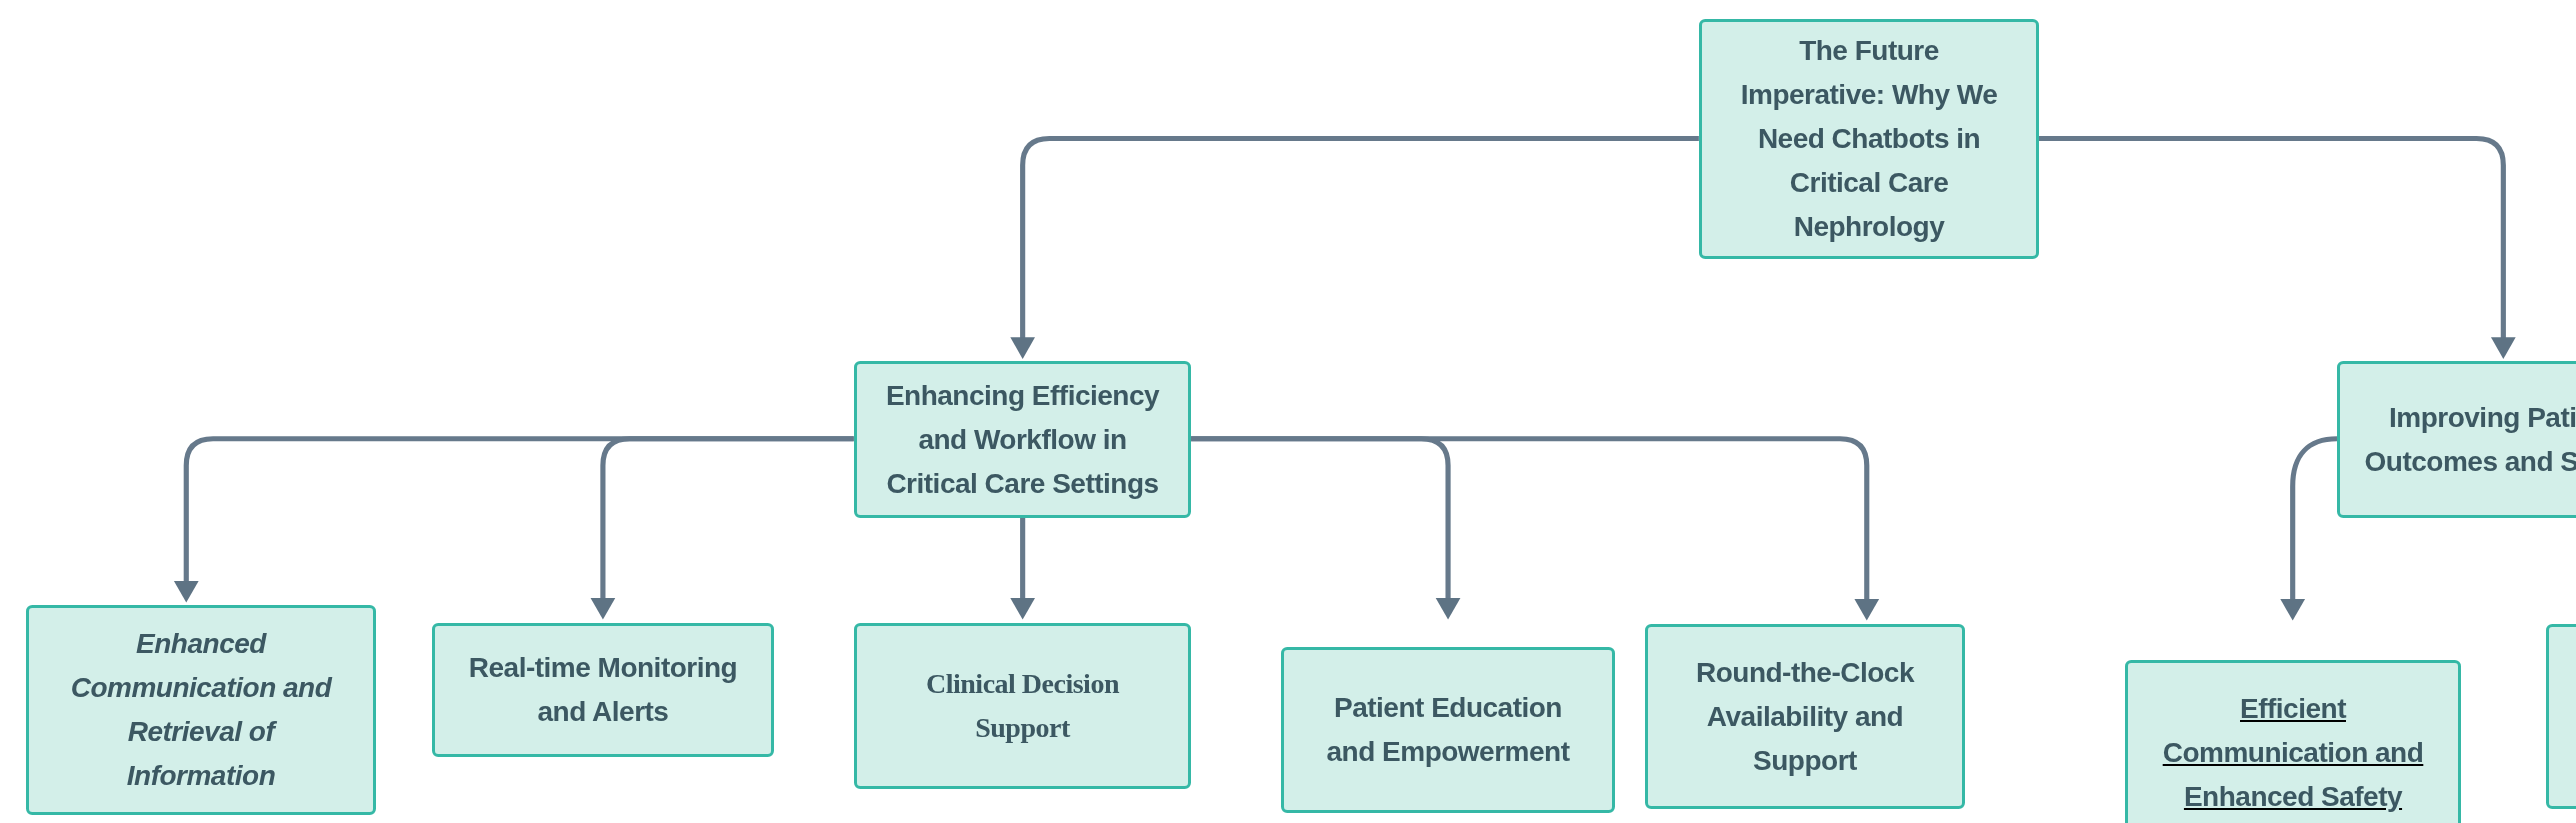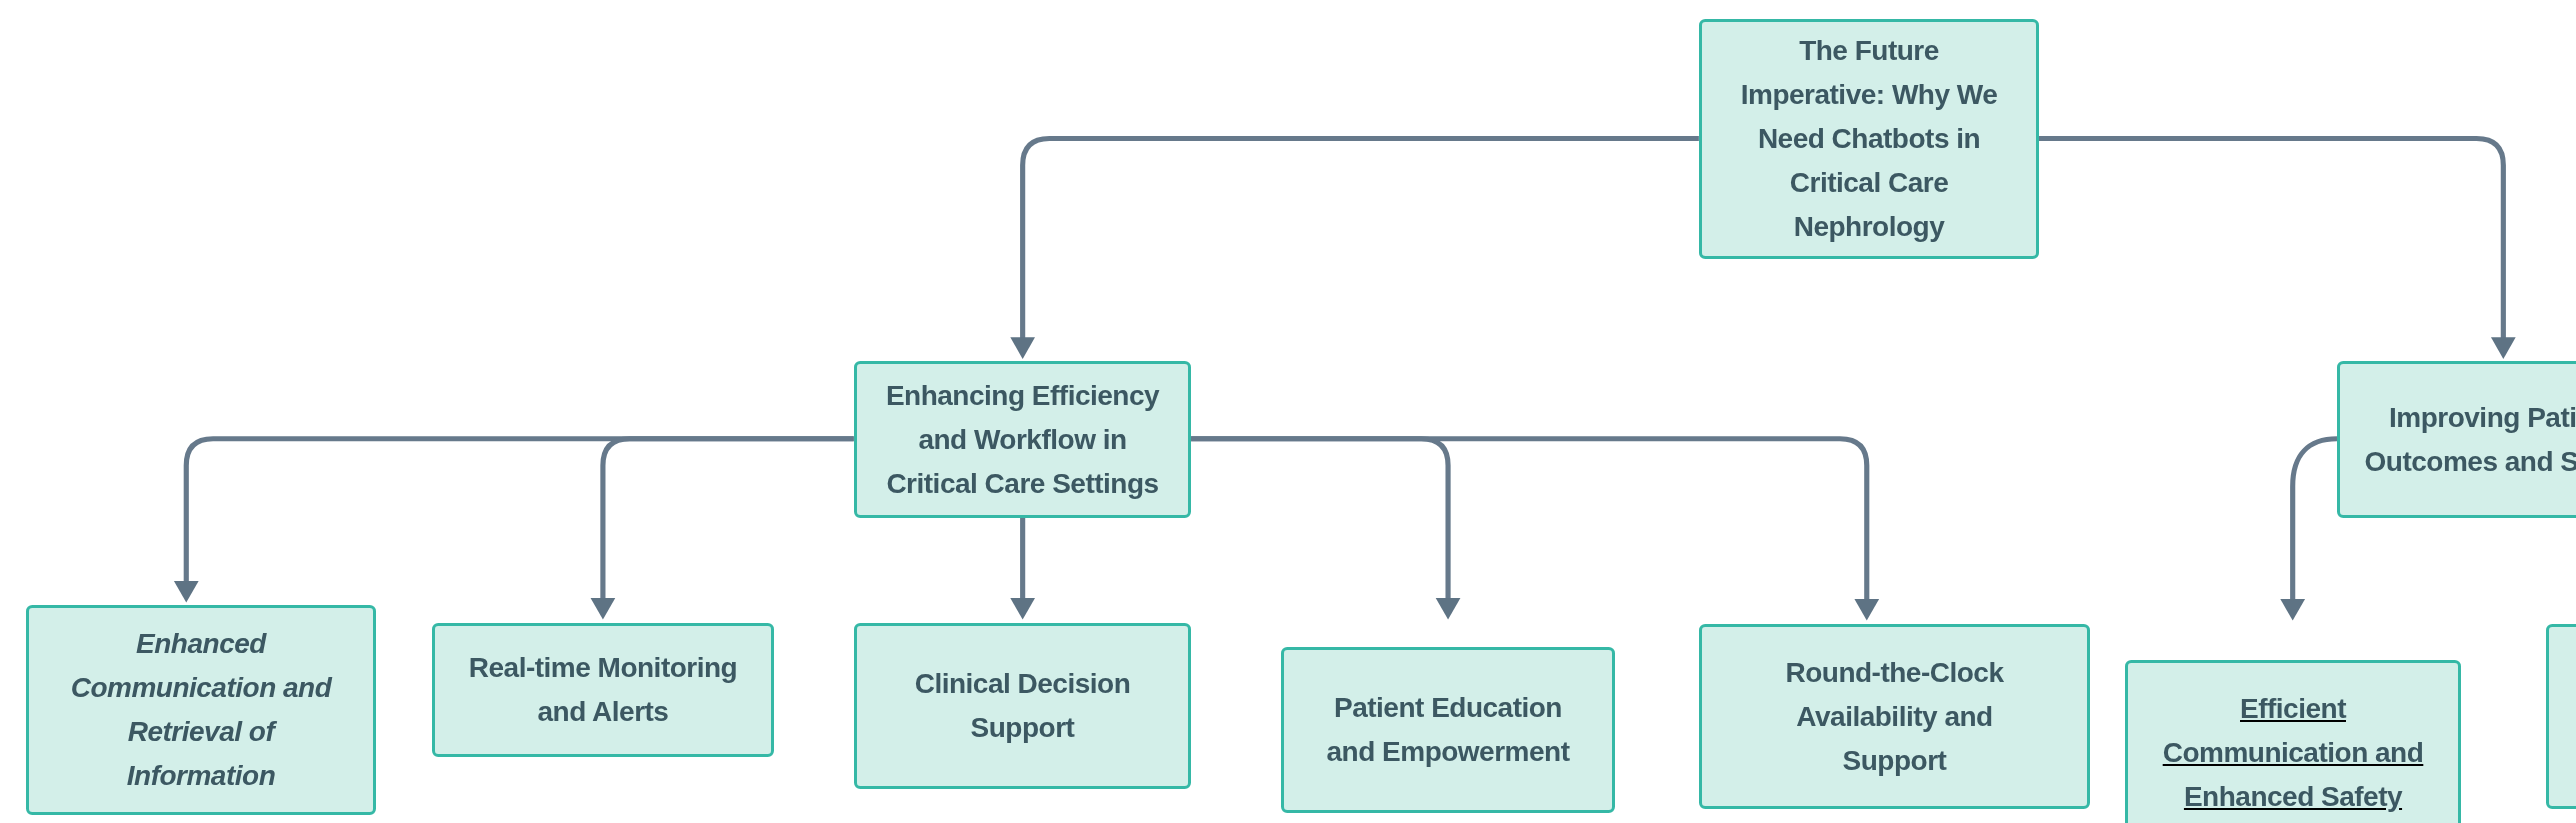--- a/index.html
+++ b/index.html
@@ -54,23 +54,23 @@
     letter-spacing: -0.5px;
     line-height: 44px;
     color: #3c5862;
   }
   
   #node-root          { left: 1699px; top:   18.5px; width: 340px; height: 240px; }
   #node-efficiency    { left: 854px; top:  361px; width: 337px; height: 157px; }
   #node-outcomes      { left: 2337px; top:  361px; width: 332px; height: 157px; }
   #node-communication { left:   26px; top: 605px; width: 350px; height: 210px; font-style: italic; }
   #node-monitoring    { left:  432px; top: 623px; width: 342px; height: 134px; }
-  #node-decision      { left: 854px; top: 623px; width: 337px; height: 166px; }
+  #node-decision      { left: 854px; top: 623px; width: 337px; height: 166px; font-family: Liberation Serif, serif; }
   #node-education     { left: 1281px; top: 623px; width: 334px; height: 166px; margin-top: 24px; }
-  #node-availability  { left: 1699px; top: 624px; width: 391px; height: 185px; }
+  #node-availability  { left: 1645px; top: 624px; width: 320px; height: 185px; }
   #node-efficient-comm{ left: 2125px; top: 660px; width: 336px; height: 185px; text-decoration: underline; }
   #node-continuous    { left: 2546px; top: 624px; width: 336px; height: 185px; }
 </style>
 </head>
 <body>
 
 <div class="canvas">
 
   <svg class="connectors" viewBox="0 0 5614 1598" xmlns="http://www.w3.org/2000/svg">
 

